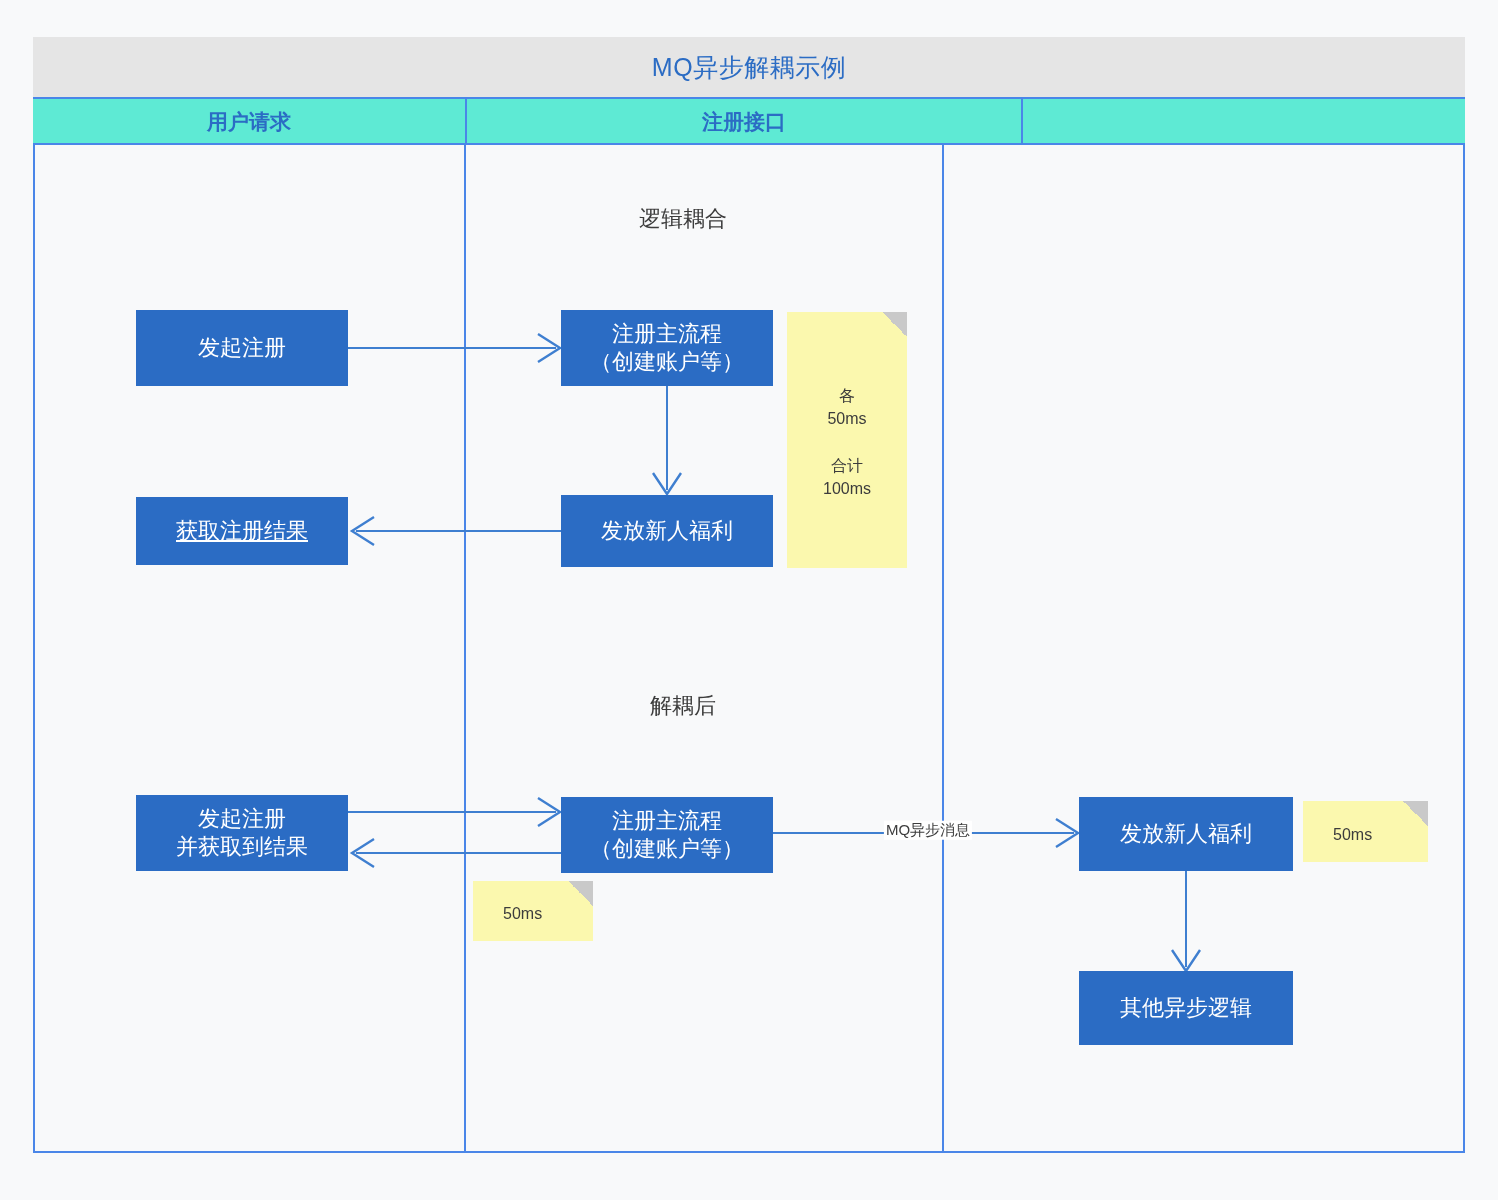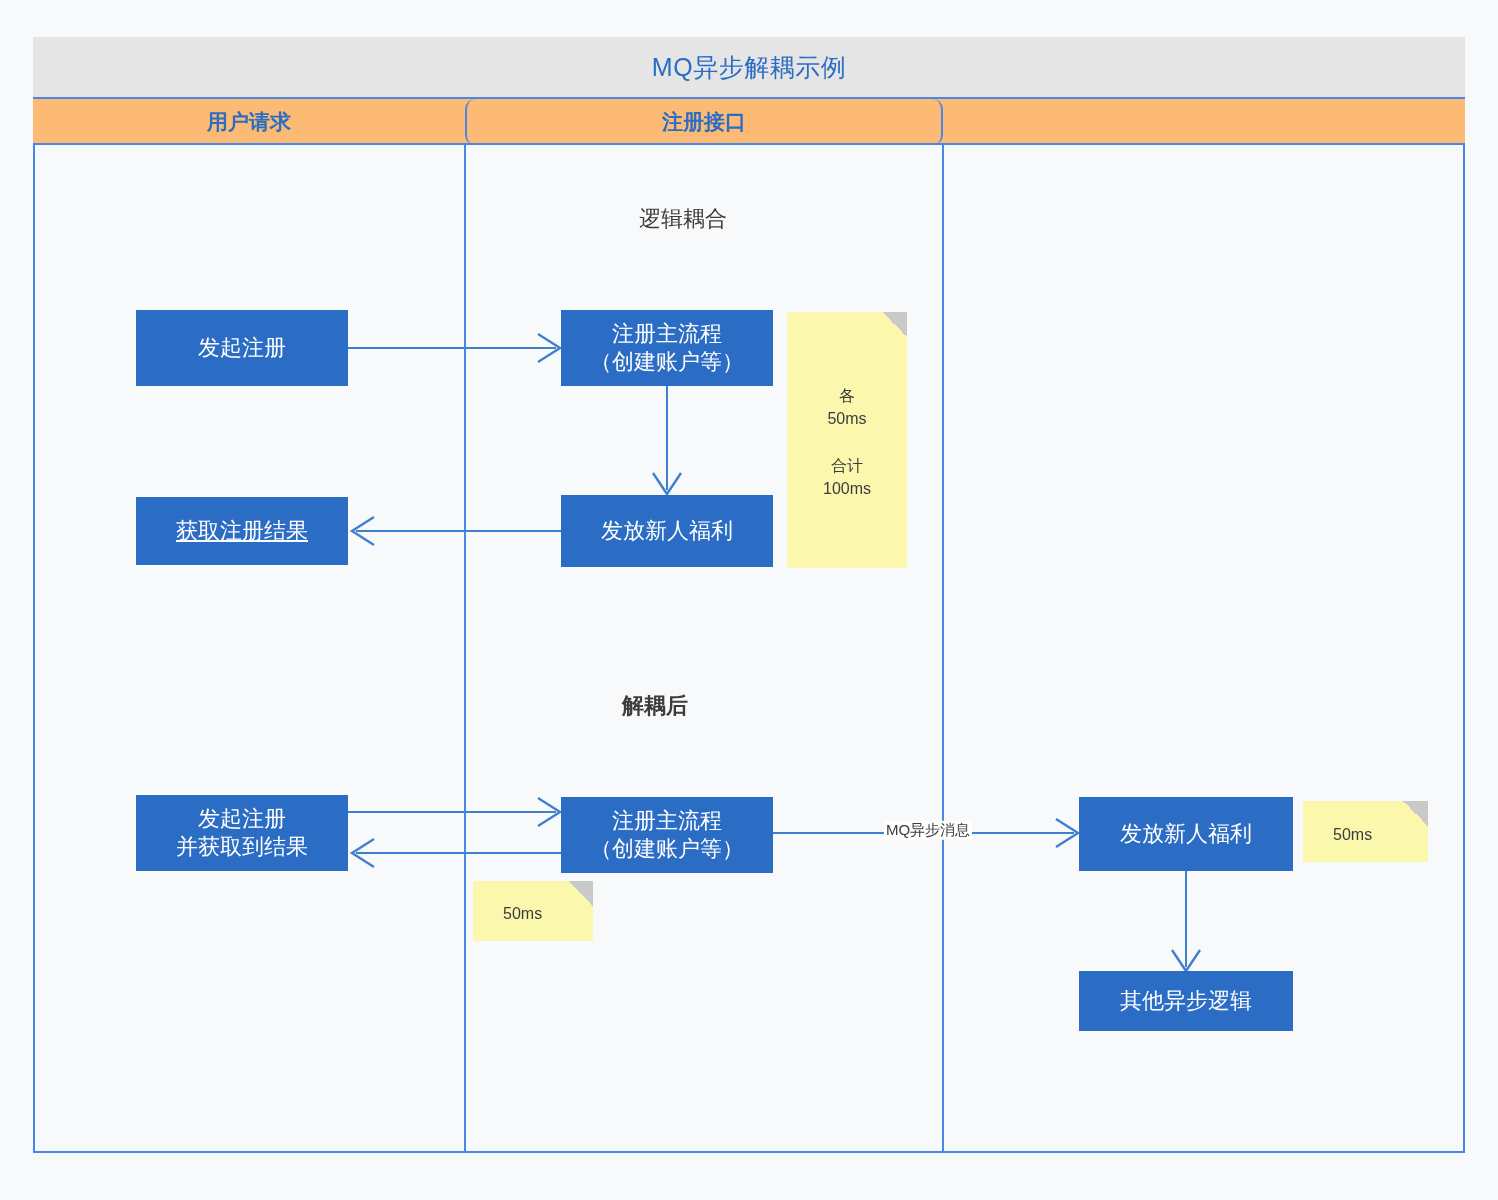--- a/index.html
+++ b/index.html
@@ -47,35 +47,35 @@
     color: #2b6cc4;
     letter-spacing: .5px;
   }
 
   .lane-header-row {
     position: absolute;
     left: 33px; top: 99px;
     width: 1432px; height: 46px;
     box-sizing: border-box;
     border-bottom: 2px solid #4a86e8;
-    background: #fdba74;
+    background: #5eead4;
   }
   .lane-header {
     position: absolute;
     top: 0; height: 46px;
     display: flex;
     align-items: center;
     justify-content: center;
     box-sizing: border-box;
     font-size: 21px;
     font-weight: bold;
     color: #2b6cc4;
   }
   .lane-header.lane-0 { left: 0px;   width: 432px; }
-  .lane-header.lane-1 { left: 432px; width: 478px; border-left: 2px solid #4a86e8; border-right: 2px solid #4a86e8; border-radius: 10px; }
+  .lane-header.lane-1 { left: 432px; width: 558px; border-left: 2px solid #4a86e8; border-right: 2px solid #4a86e8; }
   .lane-header.lane-2 { left: 910px; width: 522px; }
 
   
   .lane-divider {
     position: absolute;
     top: 145px;
     width: 2px;
     height: 1008px;
     background: #4a86e8;
   }
@@ -173,21 +173,21 @@
 
   <div class="lane-header-row">
     <div class="lane-header lane-0">用户请求</div>
     <div class="lane-header lane-1">注册接口</div>
   </div>
 
   <div class="lane-divider d1"></div>
   <div class="lane-divider d2"></div>
 
   <div class="section-caption" style="left:683px; top:204px;">逻辑耦合</div>
-  <div class="section-caption" style="left:655px; top:691px;font-weight:bold;">解耦后</div>
+  <div class="section-caption" style="left:683px; top:691px;">解耦后</div>
 
   <svg class="edge-svg">
 
     <path class="edge-line" d="M348,348 L556,348"></path>
     <path class="edge-head" d="M538,334 L560,348 L538,362"></path>
 
     <path class="edge-line" d="M667,386 L667,490"></path>
     <path class="edge-head" d="M653,473 L667,494 L681,473"></path>
 
     <path class="edge-line" d="M561,531 L356,531"></path>
@@ -241,21 +241,21 @@
 
   <div class="node" style="left:561px; top:797px; width:212px; height:76px;">
     <span class="ln">注册主流程</span>
     <span class="ln">（创建账户等）</span>
   </div>
 
   <div class="node" style="left:1079px; top:797px; width:214px; height:74px;">
     <span class="ln">发放新人福利</span>
   </div>
 
-  <div class="node" style="left:1079px; top:971px; width:214px; height:60px;">
+  <div class="node" style="left:1079px; top:971px; width:214px; height:74px;">
     <span class="ln">其他异步逻辑</span>
   </div>
 
   <div class="note" style="left:473px; top:881px; width:120px; height:60px;">
     <span class="fold"></span>
     <span class="note-text left-ish" style="top:21px;">50ms</span>
   </div>
 
   <div class="note" style="left:1303px; top:801px; width:125px; height:61px;">
     <span class="fold"></span>

